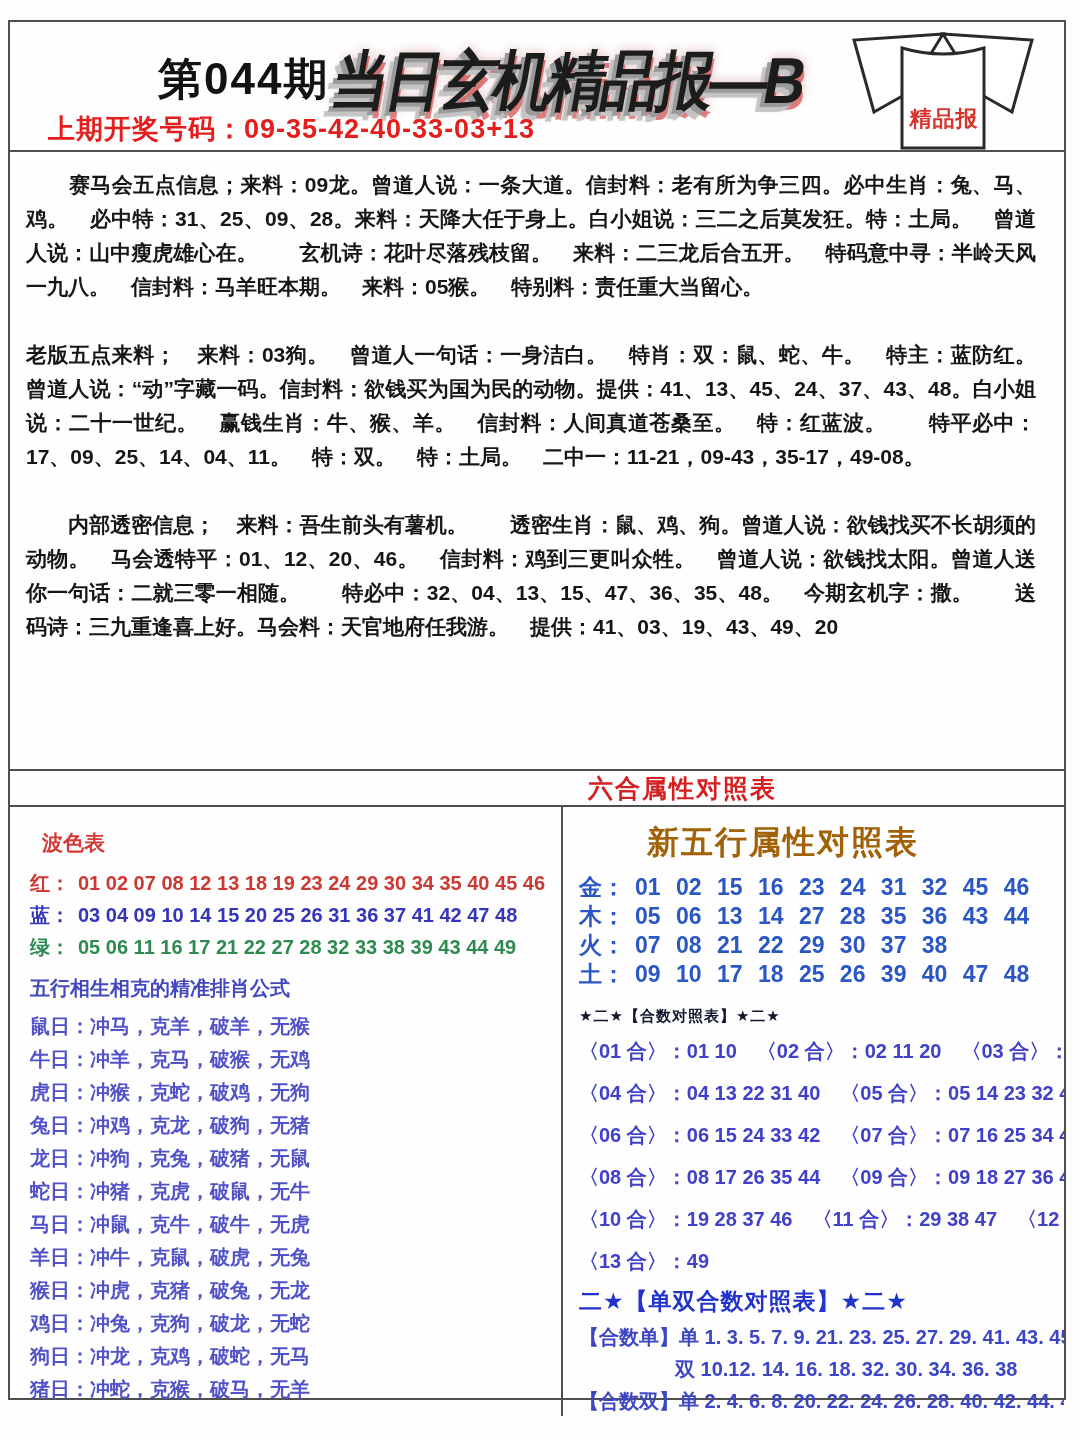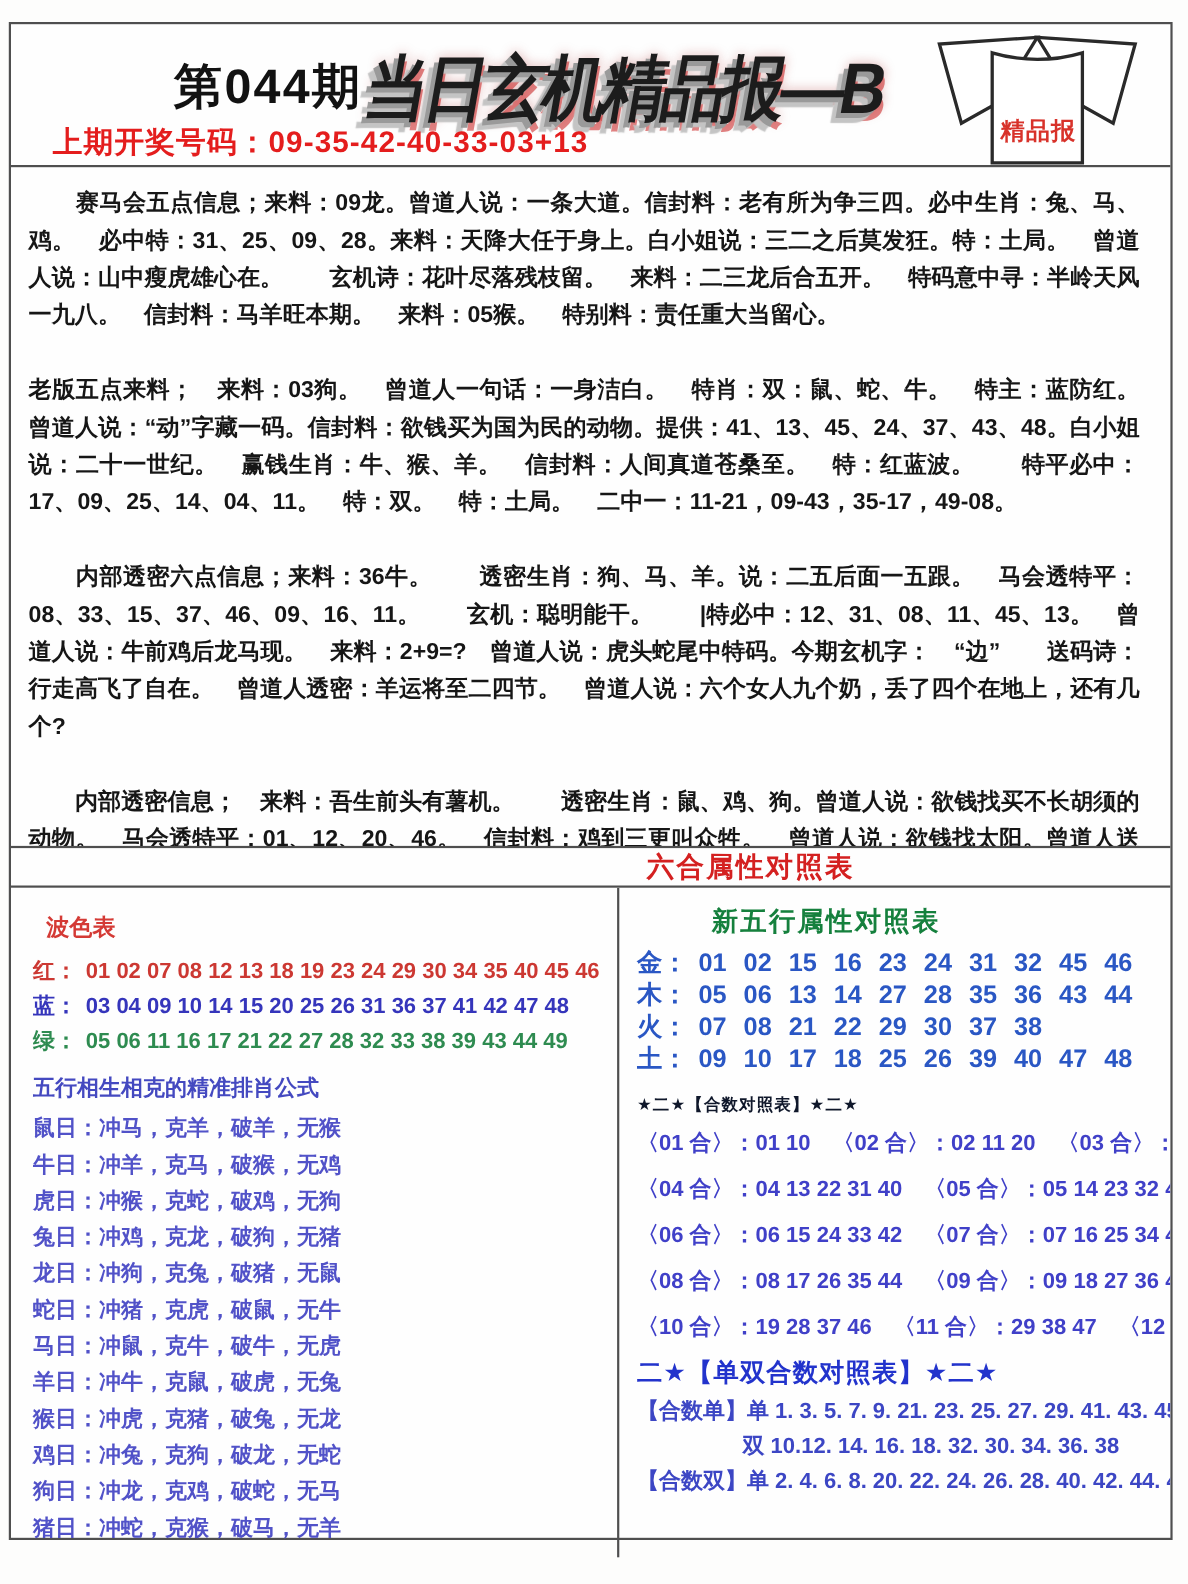--- a/index.html
+++ b/index.html
@@ -33,21 +33,21 @@
          padding:12px 6px 0 20px;overflow:hidden;}
   .col-r{flex:1;padding:10px 8px 0 16px;overflow:hidden;}
   .bose-title{font-size:21px;font-weight:bold;color:#d43a35;margin:10px 0 10px 12px;}
   .bose-row{font-size:20px;font-weight:bold;line-height:32px;white-space:nowrap;}
   .bose-row .lbl{margin-right:8px;}
   .c-red{color:#cc3832;}
   .c-blue{color:#3535bb;}
   .c-green{color:#2e8b50;}
   .formula-title{font-size:20px;font-weight:bold;color:#4449c0;margin:12px 0 8px 0;}
   .zline{font-size:20px;font-weight:bold;color:#5152c8;line-height:33px;white-space:nowrap;}
-  .wx-title{font-size:24px;font-weight:bold;color:#15803d;margin:4px 0 8px 68px;letter-spacing:2px;}
+  .wx-title{font-size:32px;font-weight:bold;color:#a16207;margin:4px 0 8px 68px;letter-spacing:2px;}
   .wx-row{font-size:23px;font-weight:bold;color:#2a57c4;line-height:29px;white-space:nowrap;}
   .wx-row .lbl{margin-right:10px;}
   .wx-row .nums{word-spacing:9px;}
   .hs-title{font-size:15px;font-weight:bold;color:#0f172a;margin:18px 0 4px 0;letter-spacing:1px;}
   .hs-line{font-size:20px;font-weight:bold;color:#4040c8;line-height:42px;white-space:nowrap;}
   .ds-title{font-size:23px;font-weight:bold;color:#2233cc;margin:4px 0 4px 0;letter-spacing:1px;}
   .ds-line{font-size:20px;font-weight:bold;color:#3c46c4;line-height:32px;white-space:nowrap;}
   .ds-indent{margin-left:96px;}
 </style>
 </head>
@@ -66,21 +66,20 @@
           <path d="M54,22 Q95,34 136,22 L136,122 L54,122 Z" fill="#ffffff" stroke="#2a2a2a" stroke-width="3"></path>
         </svg>
         <div class="banner-label">精品报</div>
       </div>
       <div class="prev">上期开奖号码：09-35-42-40-33-03+13</div>
     </div>
 
     <div class="main">
       <p>　　赛马会五点信息；来料：09龙。曾道人说：一条大道。信封料：老有所为争三四。必中生肖：兔、马、鸡。　必中特：31、25、09、28。来料：天降大任于身上。白小姐说：三二之后莫发狂。特：土局。　曾道人说：山中瘦虎雄心在。　　玄机诗：花叶尽落残枝留。　来料：二三龙后合五开。　特码意中寻：半岭天风一九八。　信封料：马羊旺本期。　来料：05猴。　特别料：责任重大当留心。</p>
       <p>老版五点来料；　来料：03狗。　曾道人一句话：一身洁白。　特肖：双：鼠、蛇、牛。　特主：蓝防红。　曾道人说：“动”字藏一码。信封料：欲钱买为国为民的动物。提供：41、13、45、24、37、43、48。白小姐说：二十一世纪。　赢钱生肖：牛、猴、羊。　信封料：人间真道苍桑至。　特：红蓝波。　　特平必中：17、09、25、14、04、11。　特：双。　特：土局。　二中一：11-21，09-43，35-17，49-08。</p>
-      <p>　　内部透密六点信息；来料：36牛。　　透密生肖：狗、马、羊。说：二五后面一五跟。　马会透特平：08、33、15、37、46、09、16、11。　　玄机：聪明能干。　　|特必中：12、31、08、11、45、13。　曾道人说：牛前鸡后龙马现。　来料：2+9=?　曾道人说：虎头蛇尾中特码。今期玄机字：　“边”　　送码诗：行走高飞了自在。　曾道人透密：羊运将至二四节。　曾道人说：六个女人九个奶，丢了四个在地上，还有几个?</p>
       <p>　　内部透密信息；　来料：吾生前头有薯机。　　透密生肖：鼠、鸡、狗。曾道人说：欲钱找买不长胡须的动物。　马会透特平：01、12、20、46。　信封料：鸡到三更叫众牲。　曾道人说：欲钱找太阳。曾道人送你一句话：二就三零一相随。　　特必中：32、04、13、15、47、36、35、48。　今期玄机字：撒。　　送码诗：三九重逢喜上好。马会料：天官地府任我游。　提供：41、03、19、43、49、20</p>
     </div>
 
     <div class="sec-row">
       <span class="sec-title">六合属性对照表</span>
     </div>
 
     <div class="cols">
 
       <div class="col-l">
@@ -123,20 +122,21 @@
         <div class="wx-row">
           <span class="lbl">土：</span><span class="nums">09 10 17 18 25 26 39 40 47 48</span>
         </div>
 
         <div class="hs-title">★二★【合数对照表】★二★</div>
         <div class="hs-line">〈01 合〉：01 10　〈02 合〉：02 11 20　〈03 合〉：03 12 21 30</div>
         <div class="hs-line">〈04 合〉：04 13 22 31 40　〈05 合〉：05 14 23 32 41</div>
         <div class="hs-line">〈06 合〉：06 15 24 33 42　〈07 合〉：07 16 25 34 43</div>
         <div class="hs-line">〈08 合〉：08 17 26 35 44　〈09 合〉：09 18 27 36 45</div>
         <div class="hs-line">〈10 合〉：19 28 37 46　〈11 合〉：29 38 47　〈12 合〉：39 48</div>
+        <div class="hs-line">〈13 合〉：49</div>
 
         <div class="ds-title">二★【单双合数对照表】★二★</div>
         <div class="ds-line">【合数单】单 1. 3. 5. 7. 9. 21. 23. 25. 27. 29. 41. 43. 45. 47. 49.</div>
         <div class="ds-line ds-indent">双 10.12. 14. 16. 18. 32. 30. 34. 36. 38</div>
         <div class="ds-line">【合数双】单 2. 4. 6. 8. 20. 22. 24. 26. 28. 40. 42. 44. 46. 48</div>
 
       </div>
 
     </div>
   </div>

